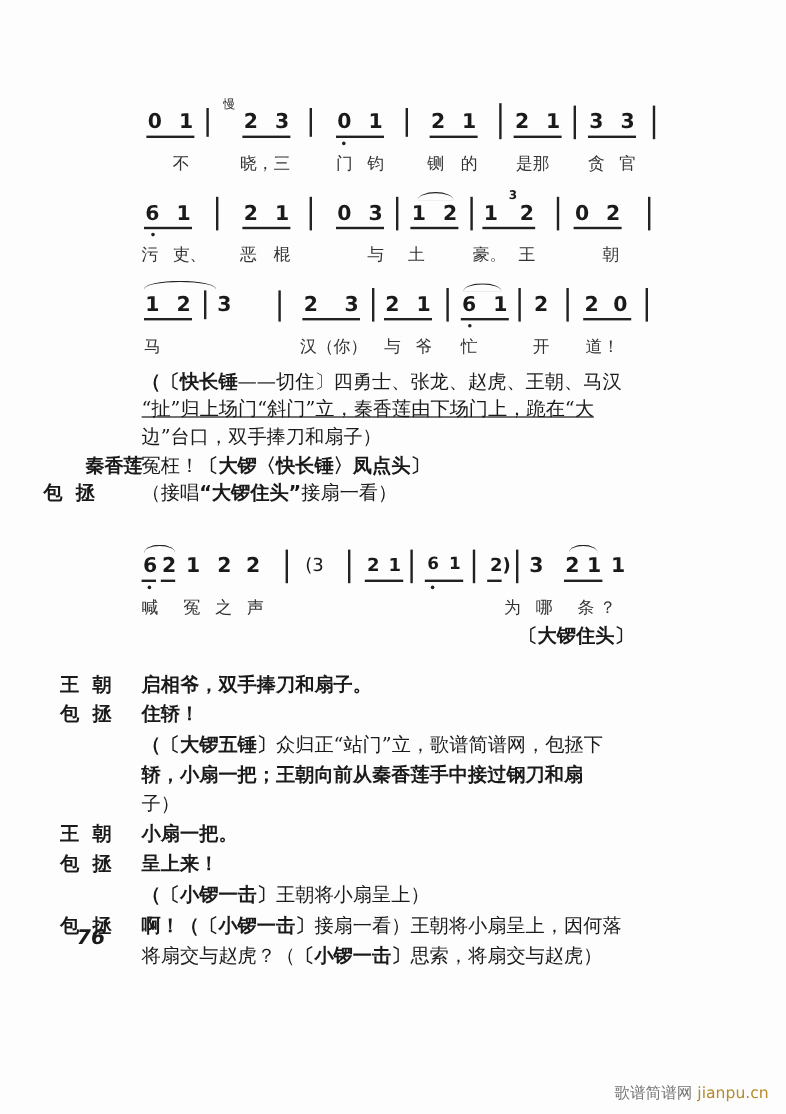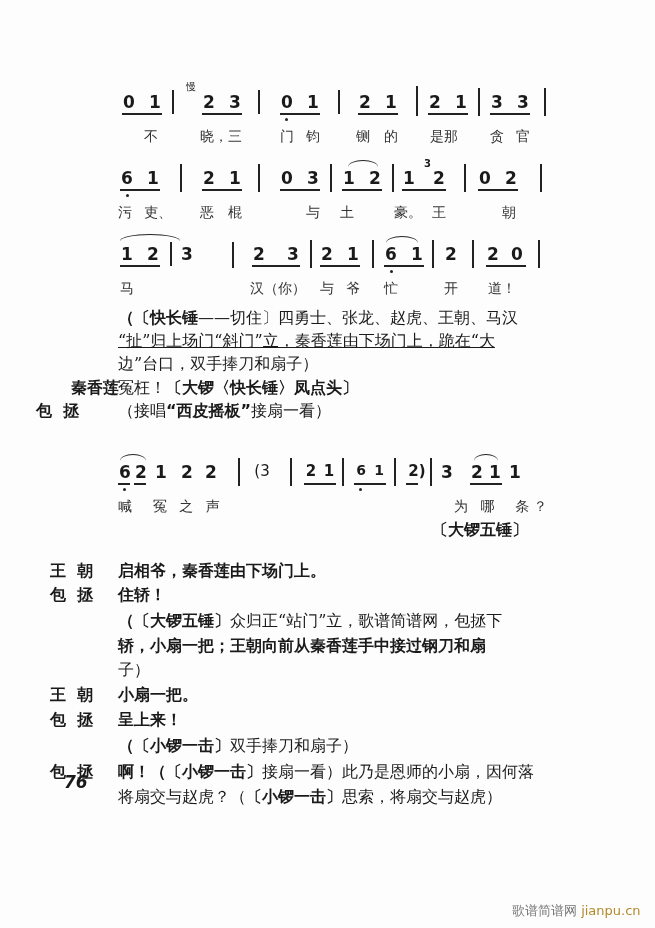--- a/index.html
+++ b/index.html
@@ -169,21 +169,21 @@
 </div>
 <div class="text-line" style="left:118px;top:331px;text-decoration:underline;">“扯”归上场门“斜门”立，秦香莲由下场门上，跪在“大</div>
 <div class="text-line" style="left:118px;top:354px;">边”台口，双手捧刀和扇子）</div>
 
 <div class="speaker" style="left:36px;top:378px;margin-left:35px;">秦香莲</div>
 <div class="text-line" style="left:118px;top:378px;">
   <span>冤枉！</span><span class="b">〔大锣〈快长锤〉凤点头〕</span>
 </div>
 <div class="speaker" style="left:36px;top:401px;white-space:pre;">包  拯</div>
 <div class="text-line" style="left:118px;top:401px;">
-  <span>（接唱</span><span class="b">“西皮摇板”</span><span>接扇一看）</span>
+  <span>（接唱</span><span class="b">“大锣住头”</span><span>接扇一看）</span>
 </div>
 
 <div class="staff" style="top:462px;">
   <div class="slur" style="left:120px;width:26px;top:-8px;"></div>
   <span class="n" style="left:118px;">6</span>
   <span class="n" style="left:134px;">2</span>
   <div class="ul" style="left:118px;width:12px;top:21px;"></div>
   <div class="ul" style="left:134px;width:12px;top:21px;"></div>
   <div class="dot" style="left:123px;top:26px;"></div>
   <span class="n" style="left:154px;">1</span>
@@ -210,47 +210,47 @@
   <div class="bar" style="left:430px;top:-4px;height:28px;"></div>
 
   <span class="n" style="left:440px;">3</span>
   <div class="slur" style="left:474px;width:24px;top:-8px;"></div>
   <span class="n" style="left:470px;">2</span>
   <span class="n" style="left:488px;">1</span>
   <div class="ul" style="left:470px;width:32px;top:21px;"></div>
   <span class="n" style="left:508px;">1</span>
 
   <span class="lyr" style="left:118px;top:36px;white-space:pre;letter-spacing:4px;">喊  冤 之 声</span>
-  <span class="lyr" style="left:454px;top:36px;white-space:pre;letter-spacing:4px;">为 哪  条？</span>
-  <span class="abs b" style="left:432px;top:58px;font-size:16px;">〔大锣五锤〕</span>
+  <span class="lyr" style="left:420px;top:36px;white-space:pre;letter-spacing:4px;">为 哪  条？</span>
+  <span class="abs b" style="left:432px;top:58px;font-size:16px;">〔大锣住头〕</span>
 </div>
 
 <div class="speaker" style="left:50px;top:561px;white-space:pre;">王  朝</div>
-<div class="text-line" style="left:118px;top:561px;font-weight:bold;">启相爷，秦香莲由下场门上。</div>
+<div class="text-line" style="left:118px;top:561px;font-weight:bold;">启相爷，双手捧刀和扇子。</div>
 <div class="speaker" style="left:50px;top:585px;white-space:pre;">包  拯</div>
 <div class="text-line" style="left:118px;top:585px;font-weight:bold;">住轿！</div>
 
 <div class="text-line" style="left:118px;top:611px;">
   <span class="b">（〔大锣五锤〕</span><span>众归正“站门”立，歌谱简谱网，包拯下</span>
 </div>
 <div class="text-line" style="left:118px;top:636px;font-weight:bold;">轿，小扇一把；王朝向前从秦香莲手中接过钢刀和扇</div>
 <div class="text-line" style="left:118px;top:660px;">子）</div>
 
 <div class="speaker" style="left:50px;top:685px;white-space:pre;">王  朝</div>
 <div class="text-line" style="left:118px;top:685px;font-weight:bold;">小扇一把。</div>
 <div class="speaker" style="left:50px;top:710px;white-space:pre;">包  拯</div>
 <div class="text-line" style="left:118px;top:710px;font-weight:bold;">呈上来！</div>
 
 <div class="text-line" style="left:118px;top:736px;">
-  <span class="b">（〔小锣一击〕</span><span>双手捧刀和扇子）</span>
+  <span class="b">（〔小锣一击〕</span><span>王朝将小扇呈上）</span>
 </div>
 
 <div class="speaker" style="left:50px;top:762px;white-space:pre;">包  拯</div>
 <div class="text-line" style="left:118px;top:762px;">
-  <span style="font-weight:bold;">啊！（</span><span class="b">〔小锣一击〕</span><span>接扇一看）此乃是恩师的小扇，因何落</span>
+  <span style="font-weight:bold;">啊！（</span><span class="b">〔小锣一击〕</span><span>接扇一看）王朝将小扇呈上，因何落</span>
 </div>
 <div class="text-line" style="left:118px;top:787px;">
   <span>将扇交与赵虎？（</span><span class="b">〔小锣一击〕</span><span>思索，将扇交与赵虎）</span>
 </div>
 
 <div class="pagenum" style="left:64px;top:772px;">76</div>
 
 <div class="wm" style="left:512px;top:902px;">
   <span>歌谱简谱网</span> <span class="url">jianpu.cn</span>
 </div>

